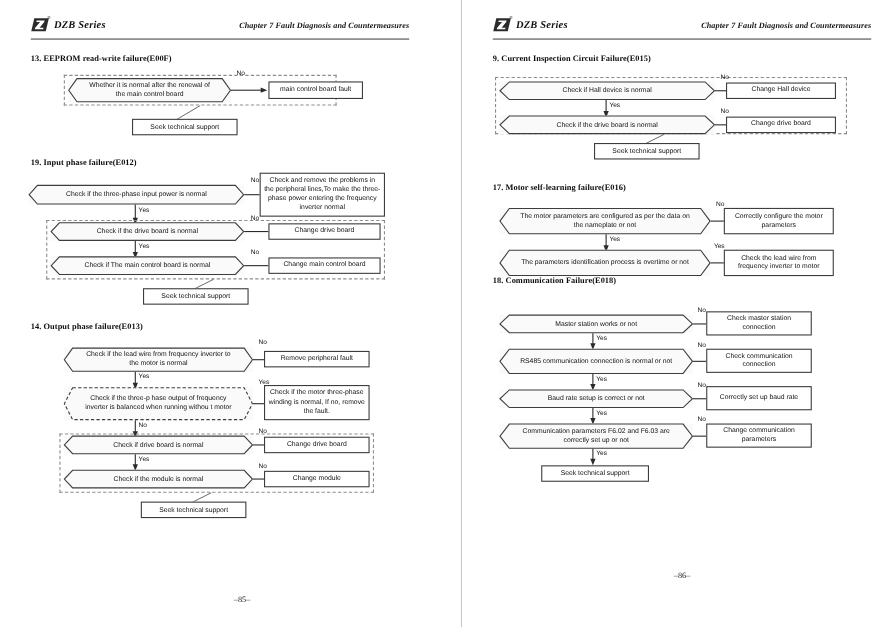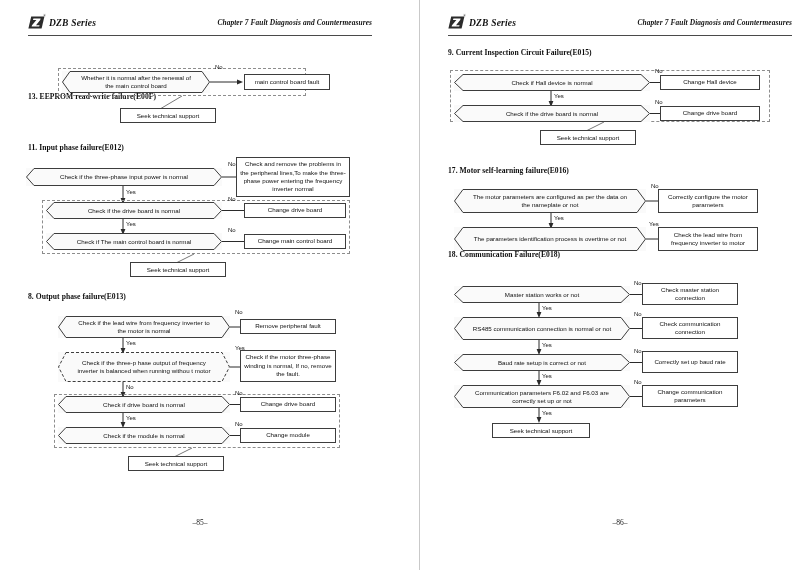--- a/index.html
+++ b/index.html
@@ -74,21 +74,21 @@
             <path d="M5.4 2.6 L12.6 2.6 L12.2 4.0 L8.0 9.3 L11.6 9.3 L11.2 10.6 L3.6 10.6 L4.0 9.3 L8.4 4.0 L5.0 4.0 Z" fill="#ffffff"></path>
           </svg>
           <span class="logo-reg">®</span>
         </div>
         <span class="brand">DZB Series</span>
       </div>
       <div class="chap">Chapter 7  Fault Diagnosis and Countermeasures</div>
       <div class="hdr-rule"></div>
     </div>
 
-    <div class="sec-title" style="left:28px;top:48px;margin-top:44px;">13. EEPROM read-write failure(E00F)</div>
+    <div class="sec-title" style="left:28px;top:48px;">13. EEPROM read-write failure(E00F)</div>
 
     <div class="fc">
       <div class="dashgrp" style="left:58px;top:68px;width:248px;height:28px;"></div>
 
       <div class="hexbox" style="left:62px;top:71px;width:148px;height:22px;">
         <svg width="148" height="22" viewBox="0 0 148 22" preserveAspectRatio="none">
           <polygon points="8,0.5 140,0.5 147.5,11 140,21.5 8,21.5 0.5,11" fill="#fafafa" stroke="#3d3d3d" stroke-width="1"></polygon>
         </svg>
         <span class="txt">Whether it is normal after the renewal of the main control board</span>
       </div>
@@ -104,21 +104,21 @@
       </div>
 
       <svg class="conn" style="left:140px;top:96px;width:60px;height:14px;">
         <line x1="42" y1="0" x2="20" y2="13" stroke="#555" stroke-width="0.8"></line>
       </svg>
       <div class="callout" style="left:120px;top:108px;width:96px;height:15px;">
         <span class="txt">Seek technical support</span>
       </div>
     </div>
 
-    <div class="sec-title" style="left:28px;top:143px;">11. Input phase failure(E012)</div>
+    <div class="sec-title" style="left:28px;top:143px;">19. Input phase failure(E012)</div>
 
     <div class="fc">
       <div class="hexbox" style="left:26px;top:168px;width:196px;height:18px;">
         <svg width="196" height="18" viewBox="0 0 196 18" preserveAspectRatio="none">
           <polygon points="8,0.5 188,0.5 195.5,9 188,17.5 8,17.5 0.5,9" fill="#fafafa" stroke="#3d3d3d" stroke-width="1"></polygon>
         </svg>
         <span class="txt">Check if the three-phase input power is normal</span>
       </div>
       <svg class="conn" style="left:222px;top:168px;width:34px;height:18px;">
         <line x1="0" y1="9" x2="28" y2="9" stroke="#2b2b2b" stroke-width="1"></line>
@@ -174,21 +174,21 @@
       </div>
 
       <svg class="conn" style="left:150px;top:254px;width:50px;height:12px;">
         <line x1="44" y1="0" x2="22" y2="11" stroke="#555" stroke-width="0.8"></line>
       </svg>
       <div class="callout" style="left:130px;top:262px;width:96px;height:15px;">
         <span class="txt">Seek technical support</span>
       </div>
     </div>
 
-    <div class="sec-title" style="left:28px;top:292px;">8. Output phase failure(E013)</div>
+    <div class="sec-title" style="left:28px;top:292px;">14. Output phase failure(E013)</div>
 
     <div class="fc">
       <div class="hexbox" style="left:58px;top:316px;width:172px;height:22px;">
         <svg width="172" height="22" viewBox="0 0 172 22" preserveAspectRatio="none">
           <polygon points="8,0.5 164,0.5 171.5,11 164,21.5 8,21.5 0.5,11" fill="#fafafa" stroke="#3d3d3d" stroke-width="1"></polygon>
         </svg>
         <span class="txt">Check if the lead wire from frequency inverter to the motor is normal</span>
       </div>
       <svg class="conn" style="left:230px;top:316px;width:32px;height:22px;">
         <line x1="0" y1="11" x2="26" y2="11" stroke="#2b2b2b" stroke-width="1"></line>
@@ -265,21 +265,21 @@
       </div>
 
       <svg class="conn" style="left:148px;top:448px;width:50px;height:12px;">
         <line x1="44" y1="0" x2="22" y2="11" stroke="#555" stroke-width="0.8"></line>
       </svg>
       <div class="callout" style="left:128px;top:456px;width:96px;height:15px;">
         <span class="txt">Seek technical support</span>
       </div>
     </div>
 
-    <div class="pgnum" style="left:0;top:518px;">–85–</div>
+    <div class="pgnum" style="left:0;top:540px;padding-left:20px;">–85–</div>
   </div>
 
   <div class="page page-right">
 
     <div class="hdr">
       <div class="logo-wrap">
         <div class="logo-mark">
           <svg width="17" height="13" viewBox="0 0 17 13">
             <path d="M3.2 0.6 L16.4 0.6 L13.6 12.4 L0.4 12.4 Z" fill="#2b2b2b"></path>
             <path d="M5.4 2.6 L12.6 2.6 L12.2 4.0 L8.0 9.3 L11.6 9.3 L11.2 10.6 L3.6 10.6 L4.0 9.3 L8.4 4.0 L5.0 4.0 Z" fill="#ffffff"></path>

